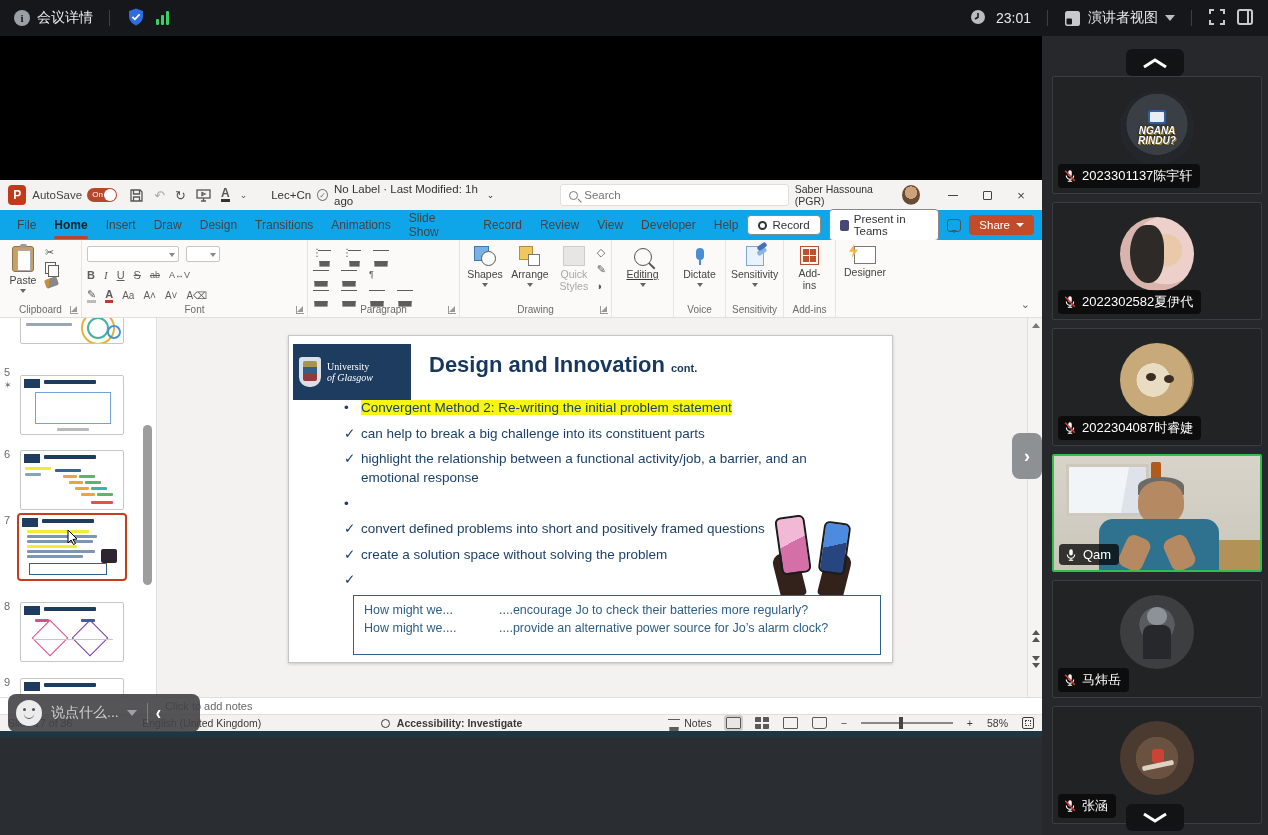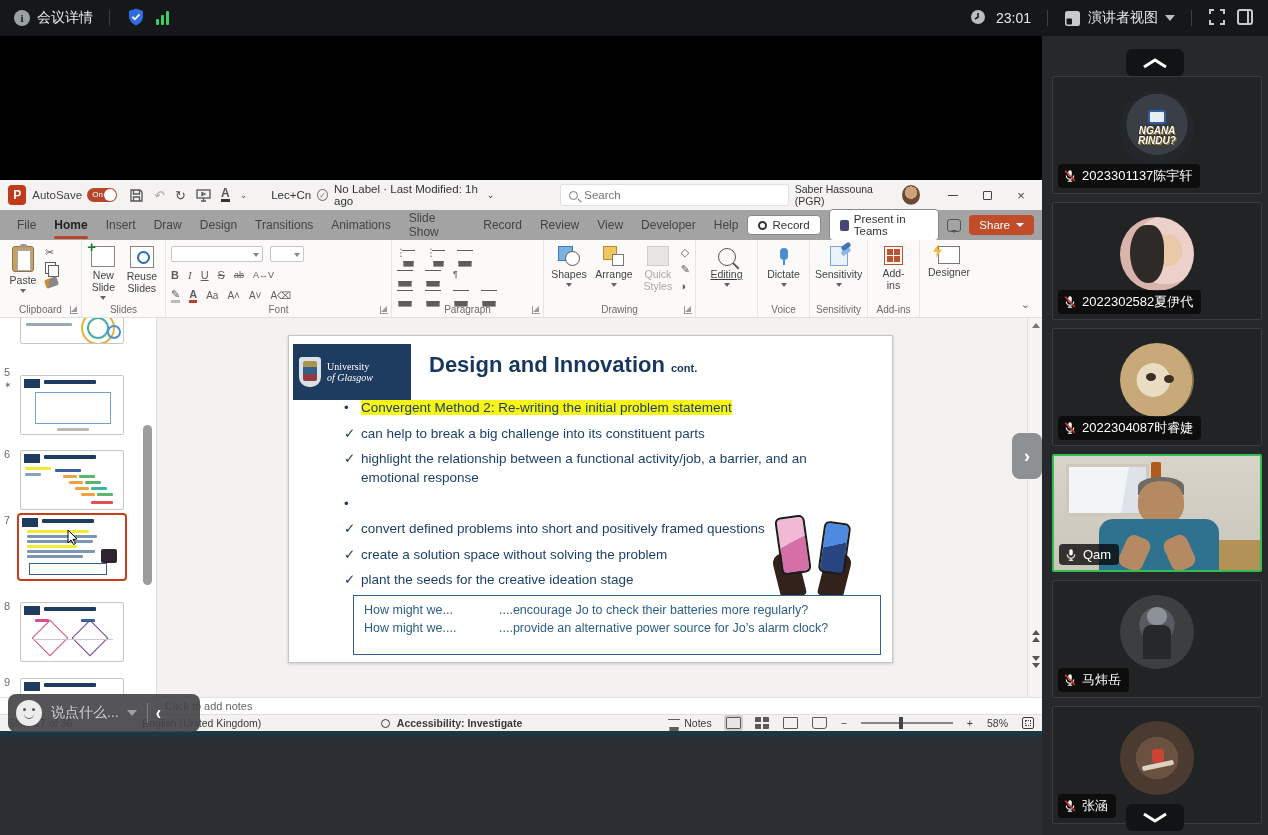--- a/index.html
+++ b/index.html
@@ -52,21 +52,21 @@
   .user { margin-left:auto; display:flex; align-items:center; gap:6px; font-size:10.5px; color:#333; }
   .user-av { width:20px; height:20px; border-radius:50%;
     background:radial-gradient(circle at 50% 38%, #caa27c 0 40%, #6b4a33 41% 75%, #8d7a67 76%); }
   .winctl { display:flex; margin-left:10px; }
   .winctl .wc { width:34px; height:30px; display:flex; align-items:center; justify-content:center; color:#444; }
   .wc-min i { display:block; width:10px; border-top:1px solid #444; }
   .wc-max i { display:block; width:9px; height:9px; border:1px solid #444; border-radius:1px; }
   .wc-close { font-size:13px; }
 
   
-  .ppt-menu { height:30px; background:#a3a3a3; display:flex; align-items:center; padding:0 8px; }
+  .ppt-menu { height:30px; background:#0ea5e9; display:flex; align-items:center; padding:0 8px; }
   .menu-item { padding:4px 9px; font-size:12px; color:#444; position:relative; cursor:default; }
   .menu-item.active { font-weight:bold; color:#222; }
   .menu-item.active::after { content:""; position:absolute; left:9px; right:9px; bottom:-3px;
     border-bottom:3px solid #b7472a; border-radius:2px; }
   .menu-right { margin-left:auto; display:flex; align-items:center; gap:8px; }
   .pill-btn { display:flex; align-items:center; gap:5px; border:1px solid #8a8886; border-radius:4px;
     background:#fff; padding:3px 10px; font-size:11.5px; color:#333; }
   .rec-dot { width:9px; height:9px; border:2px solid #333; border-radius:50%; }
   .teams-ic { width:11px; height:11px; background:#464775; border-radius:2px; }
   .bubble { width:16px; height:13px; border:1.3px solid #555; border-radius:3px; position:relative; }
@@ -420,34 +420,20 @@
               <span style="width:11px;height:12px;border:1.3px solid #5f5d5b;position:relative;">
                   <i style="position:absolute;left:2px;top:2px;width:11px;height:12px;border:1.3px solid #5f5d5b;background:#fbfaf9;display:block;"></i>
                 </span>
               <span style="width:13px;height:9px;background:linear-gradient(120deg,#c98f3c 0 35%,#8a8886 36%);border-radius:2px;transform:rotate(-20deg);"></span>
             </div>
           </div>
           <span class="rg-label">Clipboard</span>
           <span class="launcher"></span>
         </div>
 
-        <div class="rg" style="width:84px;">
-          <div class="rg-body">
-            <div class="bb" style="width:38px;">
-              <span class="ic-newslide"></span>
-              <span class="cap">New Slide</span>
-                <span class="caret"></span>
-            </div>
-            <div class="bb" style="width:38px;">
-              <span class="ic-reuse"></span>
-              <span class="cap">Reuse Slides</span>
-            </div>
-          </div>
-          <span class="rg-label">Slides</span>
-        </div>
 
         <div class="rg" style="width:226px;">
           <div style="display:flex;flex-direction:column;gap:3px;">
             <div class="frow">
               <span class="combo"></span>
               <span class="combo small"></span>
             </div>
             <div class="frow" style="gap:9px;">
               <span class="gicon" style="font-weight:bold;">B</span>
               <span class="gicon" style="font-style:italic;font-family:'Liberation Serif',serif;">I</span>
@@ -665,21 +651,20 @@
               <div class="brow">
                   <span class="mk">✓</span>
                   <span>convert defined problems into short and positively framed questions</span>
                 </div>
               <div class="brow">
                   <span class="mk">✓</span>
                   <span>create a solution space without solving the problem</span>
                 </div>
               <div class="brow">
                   <span class="mk">✓</span>
-                  <span>plant the seeds for the creative ideation stage</span>
                 </div>
             </div>
             <div class="phones">
               <span class="hand h1"></span>
                 <span class="hand h2"></span>
               <span class="phone p1"></span>
                 <span class="phone p2"></span>
             </div>
             <div class="hmw">
               <div class="hmw-row">

